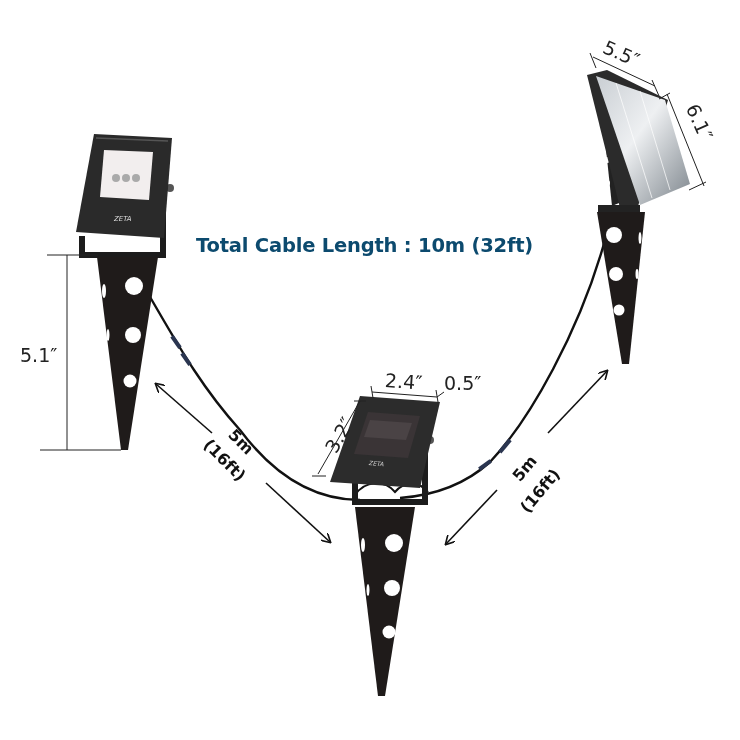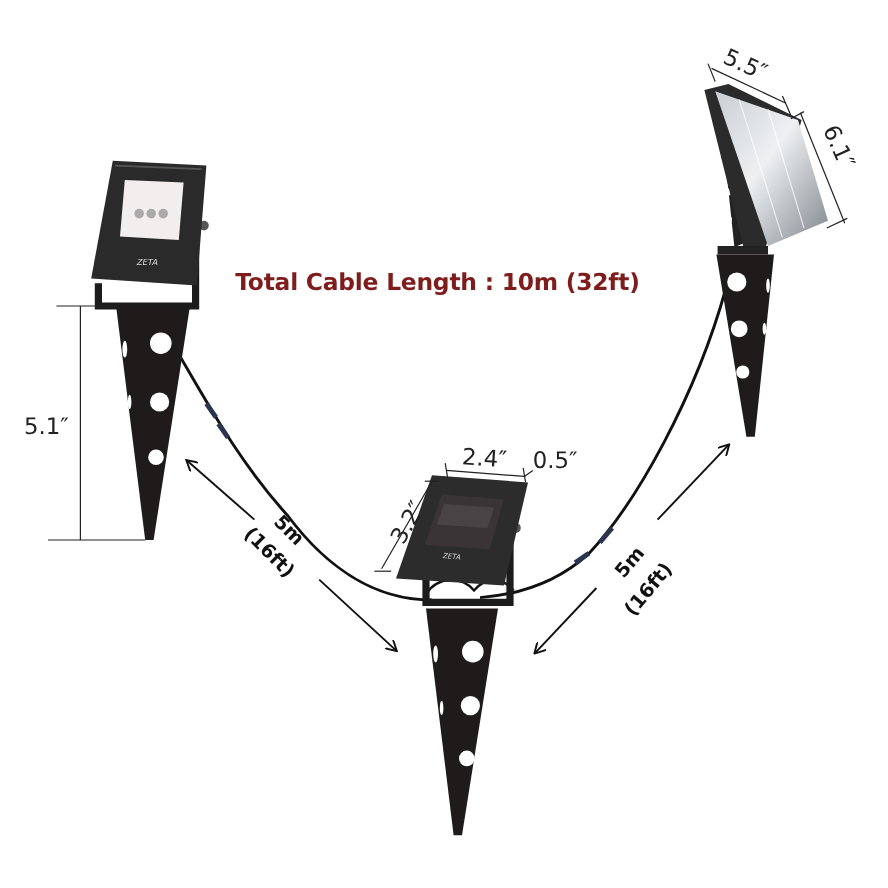--- a/index.html
+++ b/index.html
@@ -1,18 +1,18 @@
 <!DOCTYPE html>
 <html><head>
 <meta charset="utf-8">
 <style>
   html, body { margin:0; padding:0; background:#ffffff; }
   body { width:740px; height:740px; position:relative; overflow:hidden; font-family:"DejaVu Sans", sans-serif; }
   #stage { position:absolute; left:0; top:0; width:740px; height:740px; }
-  .title { position:absolute; left:196px; top:224px; font-family:"DejaVu Sans", sans-serif; font-weight:bold; font-size:19.5px; color:#7f1d1d; white-space:nowrap; letter-spacing:-0.2px; }
+  .title { position:absolute; left:196px; top:234px; font-family:"DejaVu Sans", sans-serif; font-weight:bold; font-size:19.5px; color:#0c4a6e; white-space:nowrap; letter-spacing:-0.2px; }
   .dim { font-family:"DejaVu Sans", sans-serif; font-size:19px; fill:#222; }
   .dist { font-family:"DejaVu Sans", sans-serif; font-weight:bold; font-size:16px; fill:#111; }
 </style>
 </head>
 <body>
 
 <div id="stage">
 
   <svg width="740" height="740" viewBox="0 0 740 740" xmlns="http://www.w3.org/2000/svg" style="position:absolute;left:0;top:0;">
     <defs>

